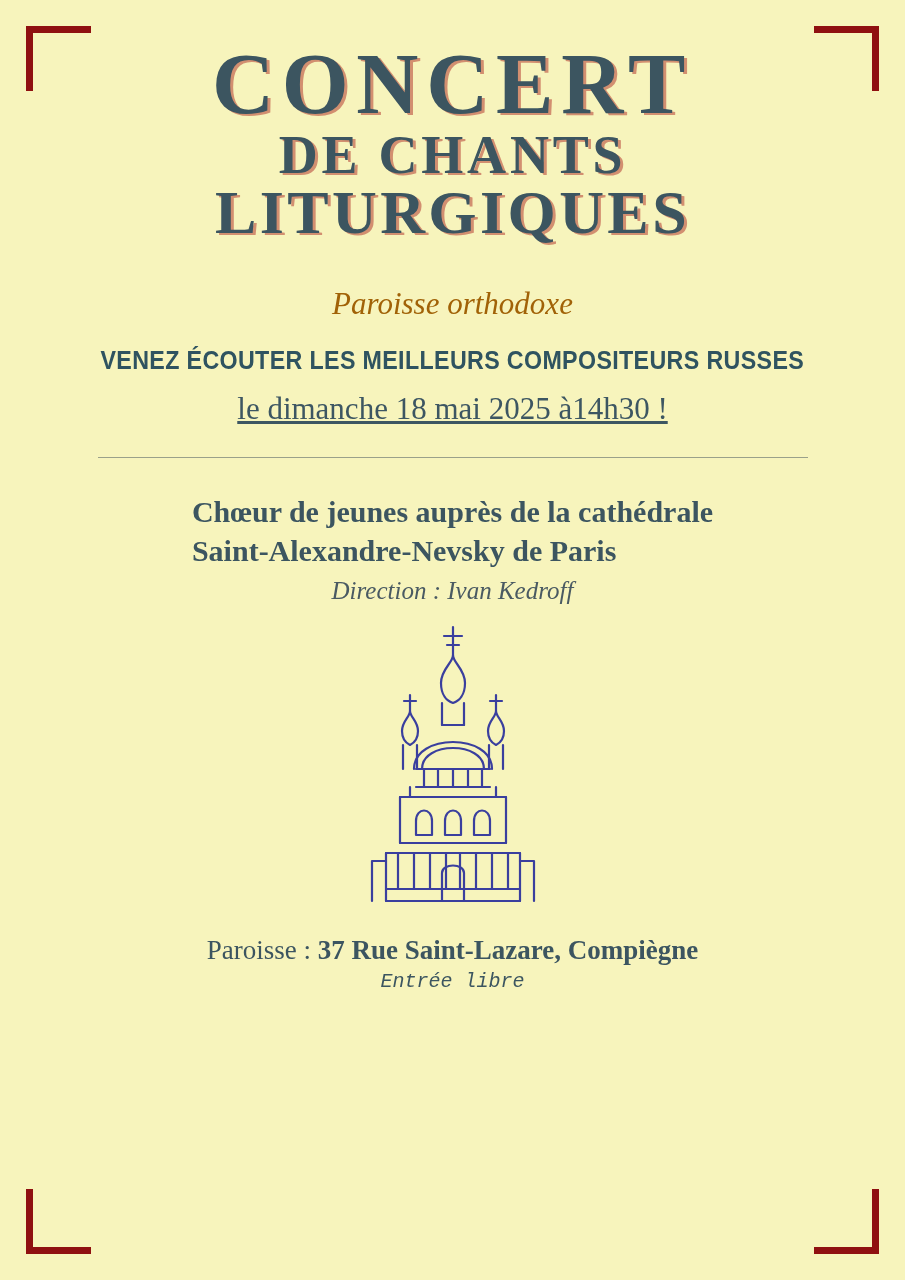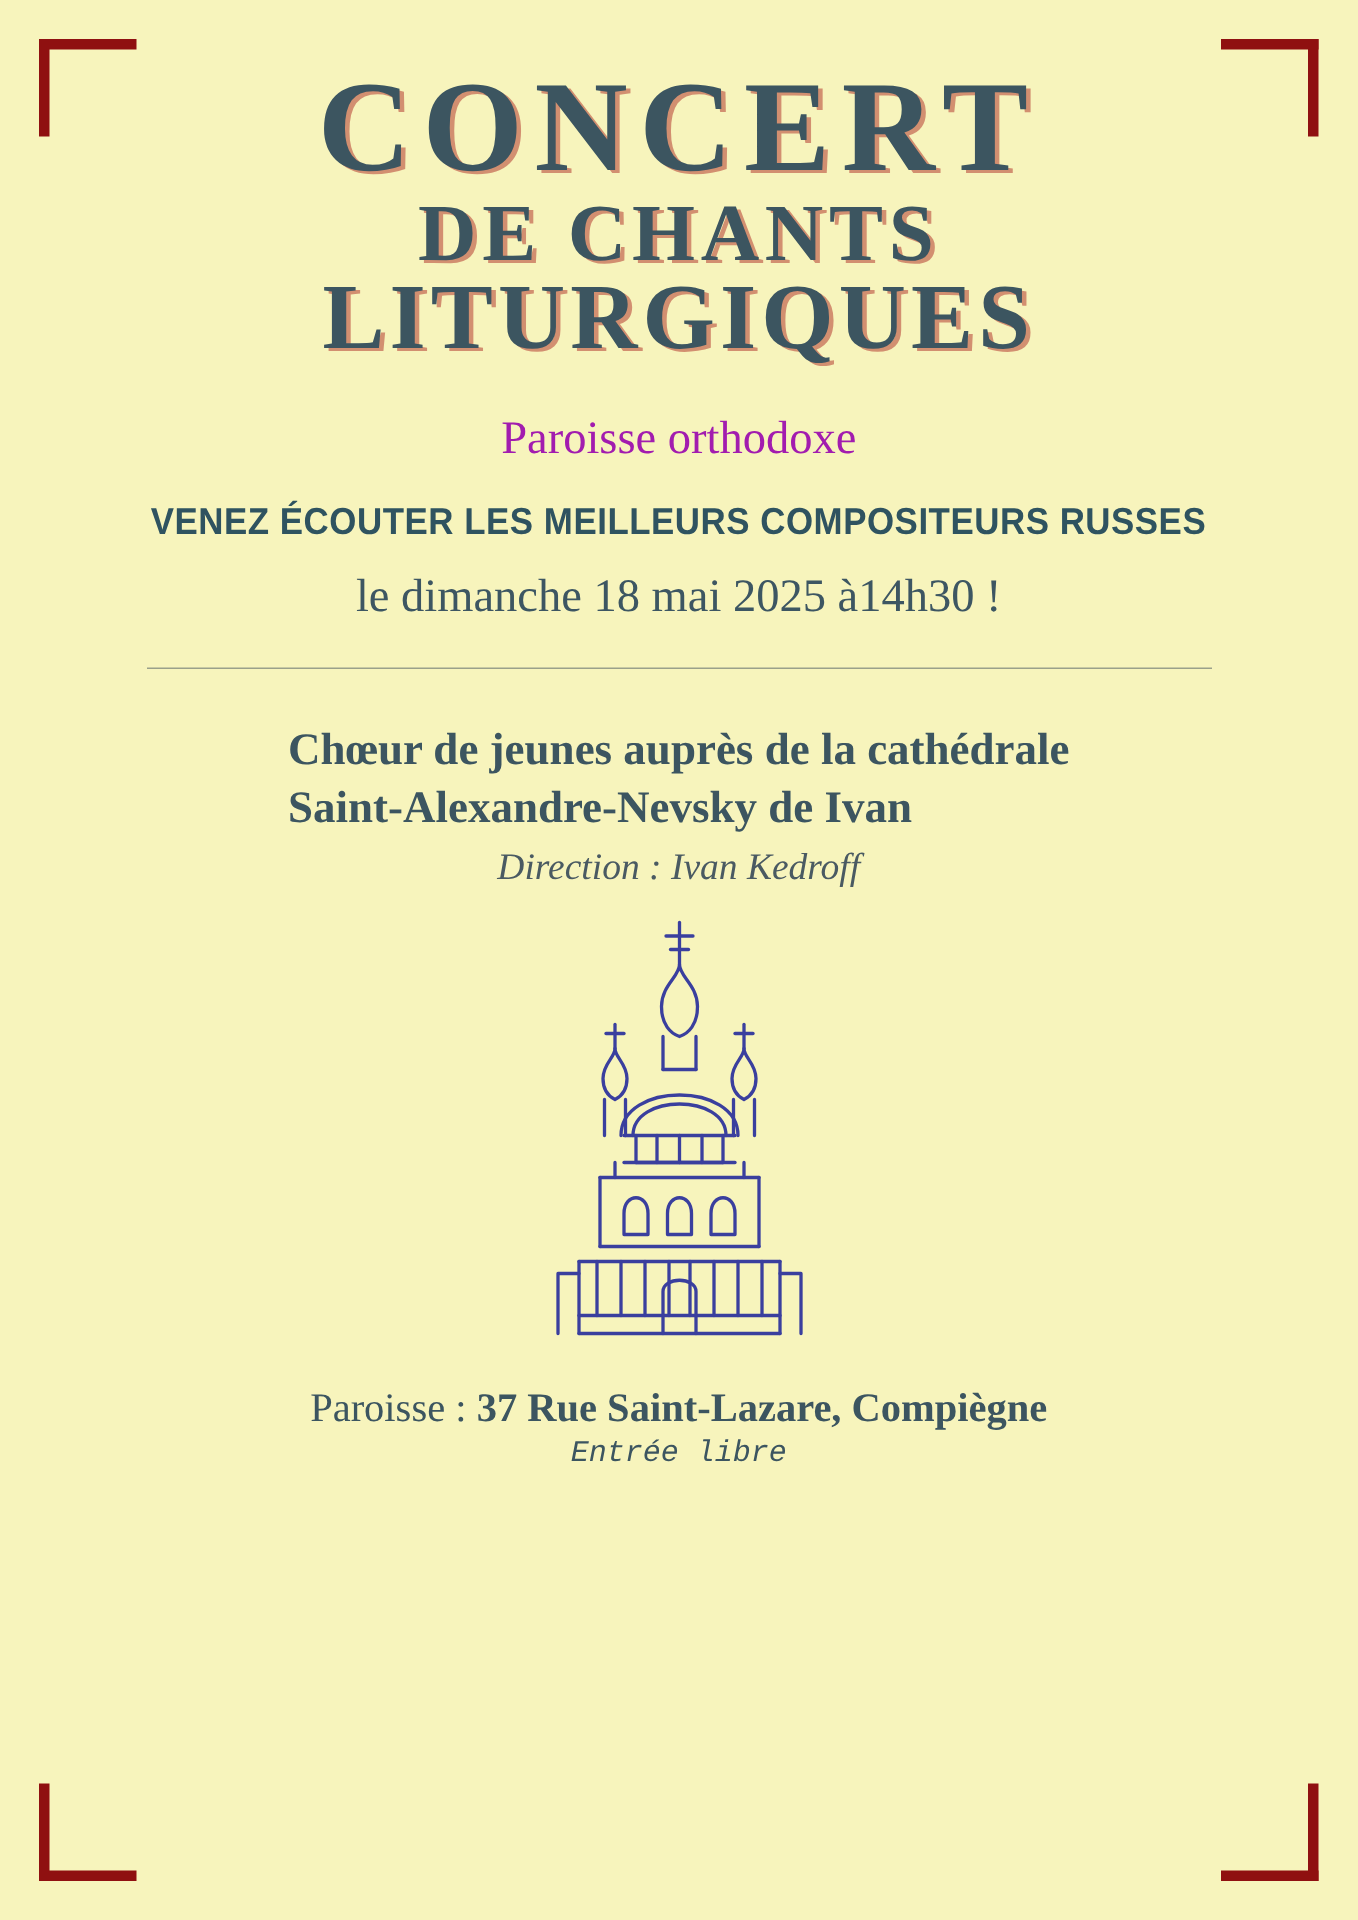--- a/index.html
+++ b/index.html
@@ -62,45 +62,47 @@
     text-shadow: 3px 2px 0 rgba(180, 60, 50, 0.55);
     white-space: nowrap;
   }
   .t1 { font-size: 86px; letter-spacing: 0.09em; margin-bottom: 4px; }
   .t2 { font-size: 54px; letter-spacing: 0.07em; margin-bottom: 2px; }
   .t3 { font-size: 62px; letter-spacing: 0.055em; margin-bottom: 2px; }
   .t4 { font-size: 64px; letter-spacing: 0.045em; }
 
   
   .parish {
-    margin-top: 28px;
-    text-align: center;
+    margin-top: 40px;
+    text-align: center;
+    font-style: italic;
     font-size: 31px;
     line-height: 1.28;
-    color: #a21caf;
+    color: #a16207;
   }
 
   
   .invite {
     margin-top: 22px;
     text-align: center;
     font-family: "Liberation Sans", sans-serif;
     font-weight: bold;
     font-size: 25px;
     letter-spacing: 0.015em;
     transform: scaleX(0.93);
     color: #2f5360;
   }
 
   
   .date {
     margin-top: 16px;
     text-align: center;
     font-size: 31px;
     color: #3d5662;
+    text-decoration: underline;
   }
 
   
   .divider {
     margin-top: 30px;
     width: 710px;
     height: 1px;
     background: #9aa08a;
   }
 
@@ -169,21 +171,21 @@
     </div>
 
     <div class="invite">VENEZ ÉCOUTER LES MEILLEURS COMPOSITEURS RUSSES</div>
 
     <div class="date">le dimanche 18 mai 2025 à14h30 !</div>
 
     <div class="divider"></div>
 
     <div class="choir">
       <div>Chœur de jeunes auprès de la cathédrale</div>
-      <div>Saint-Alexandre-Nevsky de Ivan</div>
+      <div>Saint-Alexandre-Nevsky de Paris</div>
     </div>
     <div class="direction">Direction : Ivan Kedroff</div>
 
     <svg class="cathedral" viewBox="0 0 230 300" fill="none" stroke="#3a3f9e" stroke-width="2.2" stroke-linecap="round" stroke-linejoin="round">
 
       <line x1="115" y1="6" x2="115" y2="34"></line>
       <line x1="106" y1="15" x2="124" y2="15"></line>
       <line x1="109" y1="24" x2="121" y2="24"></line>
 
       <path d="M115 34 C115 42 103 48 103 62 C103 74 109 80 115 82 C121 80 127 74 127 62 C127 48 115 42 115 34 Z"></path>

